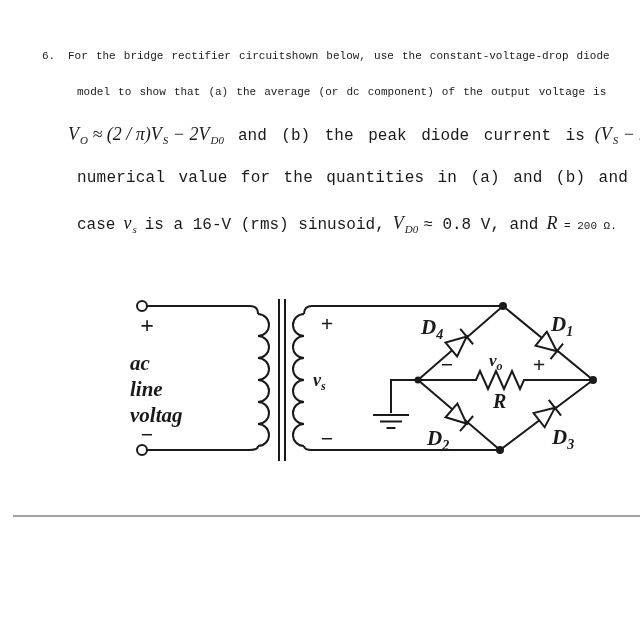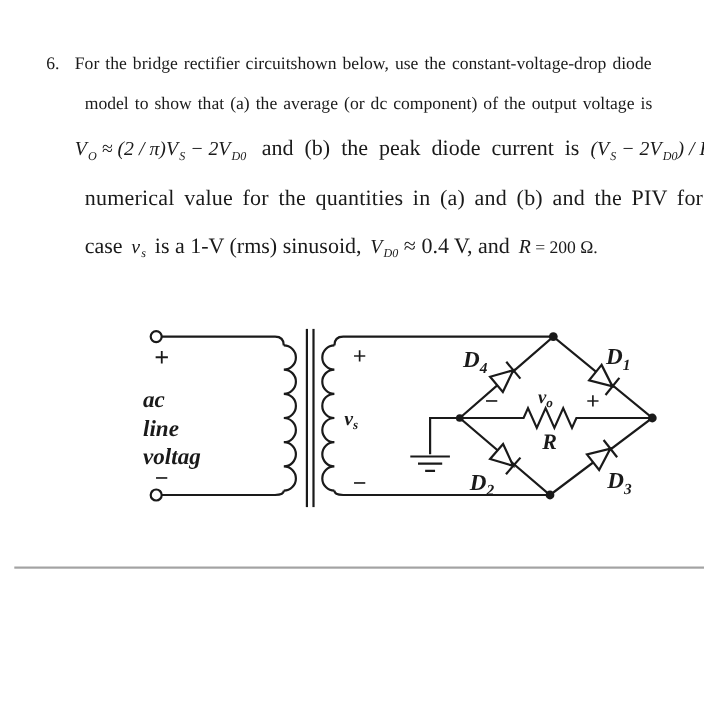--- a/index.html
+++ b/index.html
@@ -1,20 +1,20 @@
 <!DOCTYPE html>
 <html style="--ink: #1a1a1a; --divider: #a3a3a3;"><head>
 <meta charset="utf-8">
 <style>
   html,body { margin:0; padding:0; background:#fff; }
   .page { position:relative; width:640px; height:640px; background:#fff; overflow:hidden;
           color:var(--ink,#1a1a1a); }
   .line { position:absolute; white-space:nowrap; color:var(--ink,#1a1a1a); }
-  .serif { font-family:Liberation Serif, serif; font-size:16px; }
-  .sans  { font-family:Liberation Serif, serif; font-size:20px; }
+  .serif { font-family:Liberation Mono, monospace; font-size:11px; }
+  .sans  { font-family:Liberation Mono, monospace; font-size:16px; }
   .math  { font-family:"Liberation Serif", serif; font-style:italic; font-size:18px; }
   sub.m  { font-family:"Liberation Serif", serif; font-style:italic; font-size:11px;
            vertical-align:-4px; line-height:0; margin-left:1px; }
   .num { display:inline-block; width:26px; }
   .ws1 { word-spacing:1.5px; }
   .ws2 { word-spacing:3.5px; letter-spacing:.2px; }
   .mid { margin:0 10px 0 14px; word-spacing:5px; }
   .tail{ margin-left:8px; word-spacing:4px; }
   .g6  { margin-left:8px; }
   .g4  { margin-left:5px; }
@@ -35,21 +35,21 @@
 
   <div class="line serif ws1" style="top:86px; left:77px;">model to show that (a) the average (or dc component) of the output voltage is</div>
 
   <div class="line" style="top:124px; left:68px;">
     <span class="math">V</span><sub class="m">O</sub><span class="math"> ≈ (2 / π)</span><span class="math">V</span><sub class="m">S</sub><span class="math"> − 2</span><span class="math">V</span><sub class="m">D0</sub><span class="sans mid">and (b) the peak diode current is</span><span class="math">(V</span><sub class="m">S</sub><span class="math"> − 2V</span><sub class="m">D0</sub><span class="math">) / R</span><span class="sans tail">. Find</span>
   </div>
 
   <div class="line sans ws2" style="top:169px; left:77px;">numerical value for the quantities in (a) and (b) and the PIV for the case in</div>
 
   <div class="line" style="top:213px; left:77px;">
-    <span class="sans">case</span><span class="math g6">v</span><sub class="m">s</sub><span class="sans g6">is a 1-V (rms) sinusoid,</span><span class="math g6">V</span><sub class="m">D0</sub><span class="sans g4">≈ 0.4  V, and</span><span class="math g6">R</span><span class="serif"> = 200 Ω.</span>
+    <span class="sans">case</span><span class="math g6">v</span><sub class="m">s</sub><span class="sans g6">is a 16-V (rms) sinusoid,</span><span class="math g6">V</span><sub class="m">D0</sub><span class="sans g4">≈ 0.8  V, and</span><span class="math g6">R</span><span class="serif"> = 200 Ω.</span>
   </div>
 
   <svg class="circuit" viewBox="0 0 640 640">
     <g stroke="currentColor" stroke-width="2" fill="none">
 
       <path d="M147,306 H250 Q258,306 258,314"></path>
       <path d="M258,314 A11,11 0 0 1 258,336 A11,11 0 0 1 258,358 A11,11 0 0 1 258,380 A11,11 0 0 1 258,402 A11,11 0 0 1 258,424 A11,11 0 0 1 258,446"></path>
       <path d="M258,446 Q258,450 250,450 H147"></path>
 
       <path d="M279,299 V461"></path>

